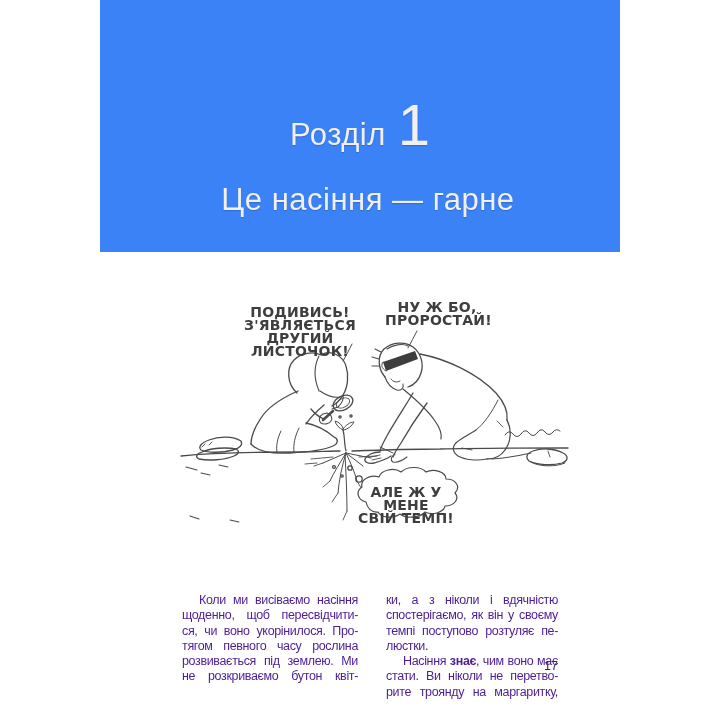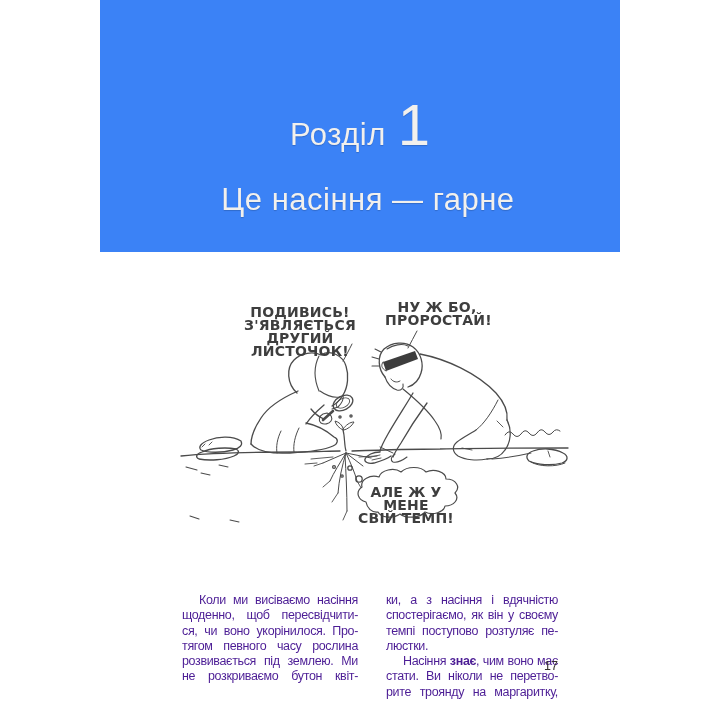--- a/index.html
+++ b/index.html
@@ -163,21 +163,21 @@
 <div class="body-columns">
   <div class="col-left">
     <div class="line indent">Коли ми висіваємо насіння</div>
     <div class="line">щоденно, щоб пересвідчити-</div>
     <div class="line">ся, чи воно укорінилося. Про-</div>
     <div class="line">тягом певного часу рослина</div>
     <div class="line">розвивається під землею. Ми</div>
     <div class="line">не розкриваємо бутон квіт-</div>
   </div>
   <div class="col-right">
-    <div class="line">ки, а з насіння і вдячністю</div>
+    <div class="line">ки, а з ніколи і вдячністю</div>
     <div class="line">спостерігаємо, як він у своєму</div>
     <div class="line">темпі поступово розтуляє пе-</div>
     <div class="line para-end">люстки.</div>
     <div class="line indent"><span>Насіння </span><b>знає</b><span>, чим воно має</span></div>
     <div class="line">стати. Ви ніколи не перетво-</div>
     <div class="line">рите троянду на маргаритку,</div>
   </div>
 </div>
 
 <div class="page-number">17</div>

